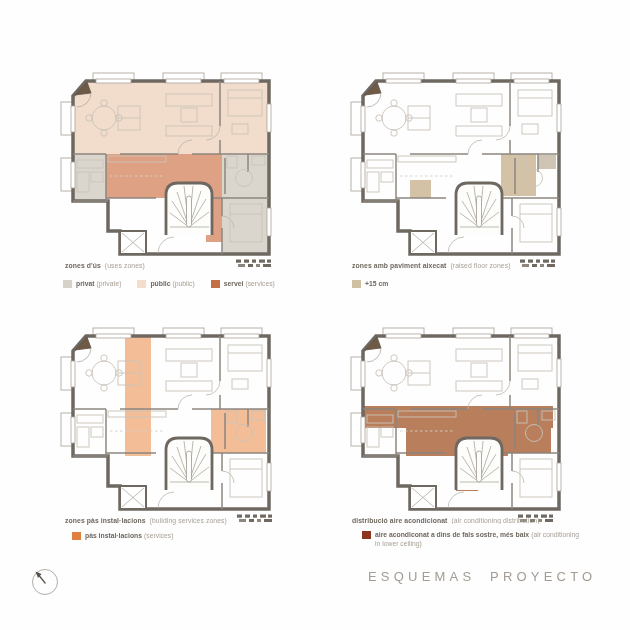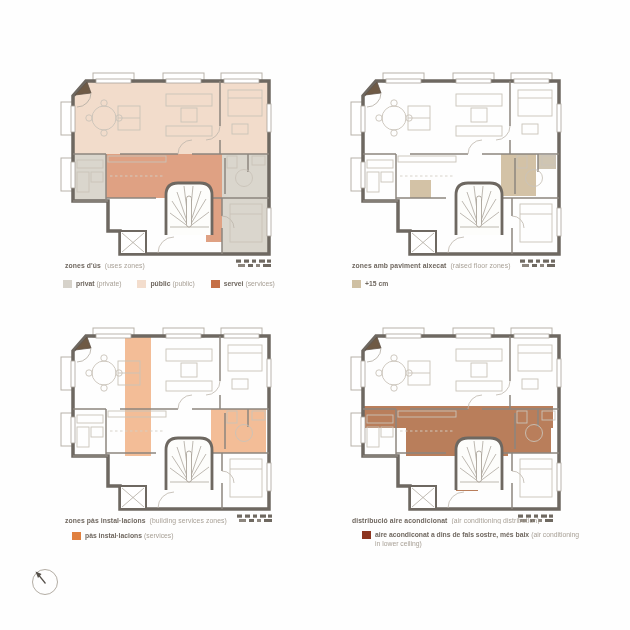--- a/index.html
+++ b/index.html
@@ -229,20 +229,21 @@
       <span class="cap-l">(air conditioning distribution)</span>
     </div>
     <div class="legend" style="left:12px;top:209px;">
       <span class="legend-item">
         <span class="swatch" style="margin-top: 1px; background-color: rgb(140, 53, 32);"></span>
         <span class="legend-wide"><span class="lg-b">aire acondiconat a dins de fals sostre, més baix</span><span class="lg-l">(air conditioning in lower ceiling)</span></span>
       </span>
     </div>
   </section>
 
+  <div id="title-block">ESQUEMAS PROYECTO</div>
 
   <svg id="north" width="36" height="36">
     <circle cx="18" cy="17" r="12.5" fill="none" stroke="#b3ada4" stroke-width="1"></circle>
     <path d="M 18.5,18.5 L 10,8" stroke="#55504a" stroke-width="1.2" fill="none"></path>
     <polygon points="8.5,6.5 14.5,9 11,13" fill="#55504a"></polygon>
   </svg>
 
 </div>
 
 </body></html>

